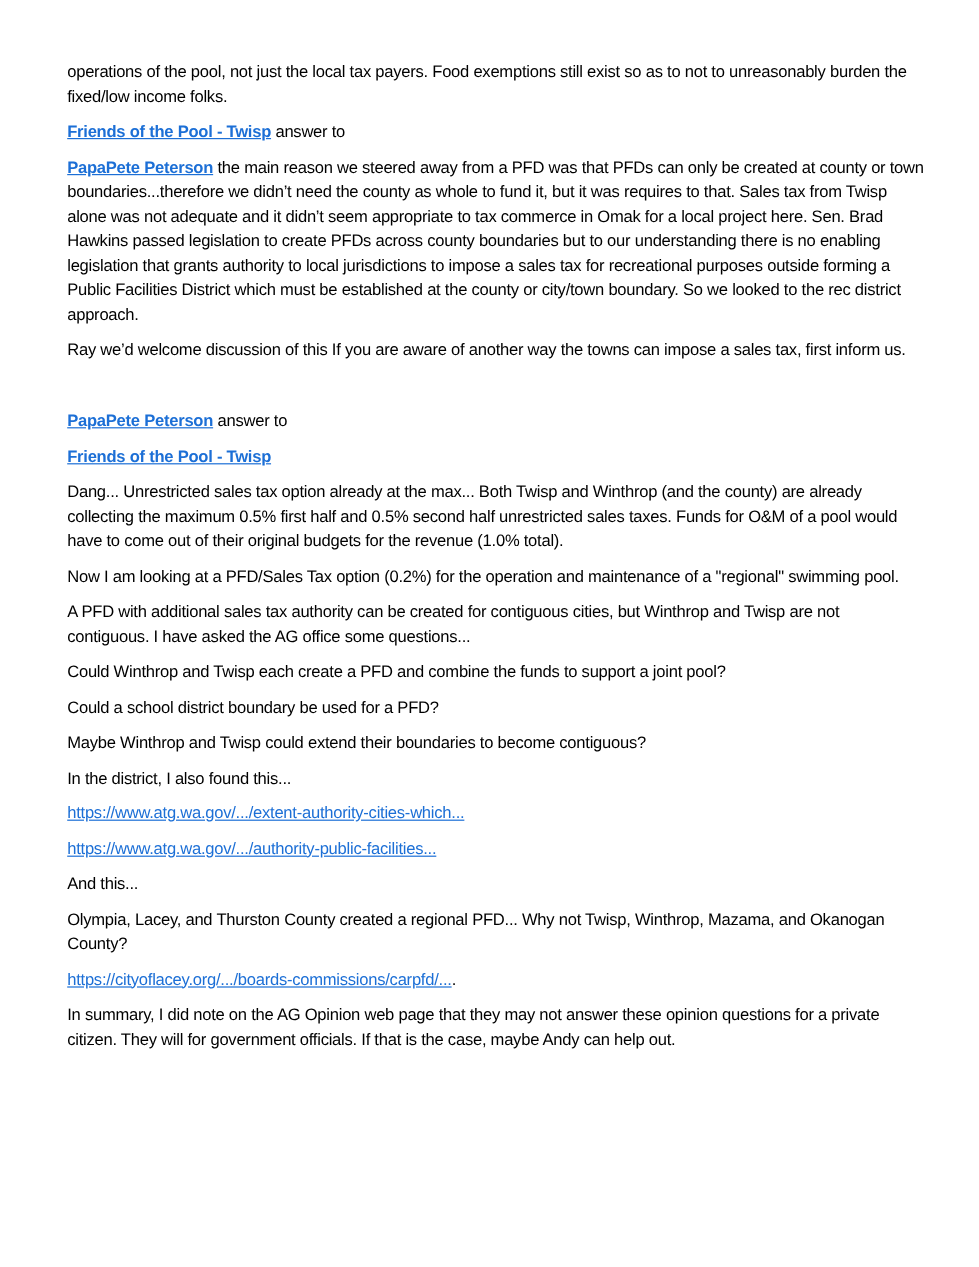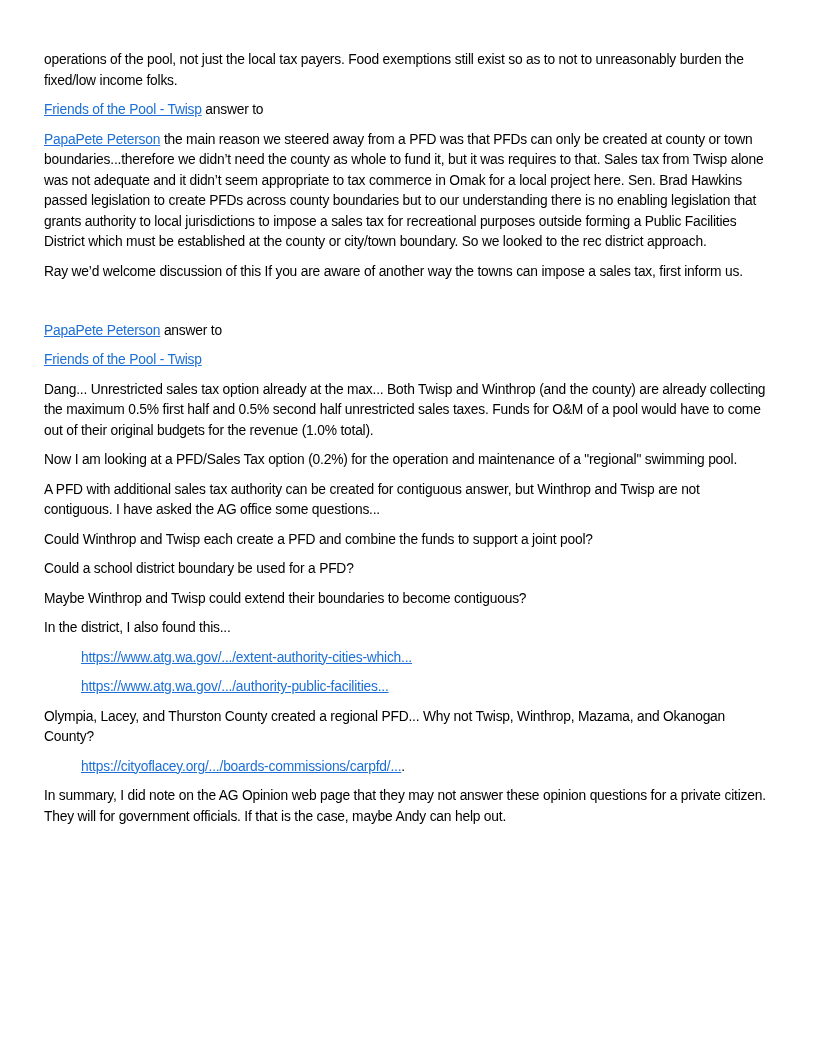--- a/index.html
+++ b/index.html
@@ -1,54 +1,54 @@
 <!DOCTYPE html>
 <html style="--link: #1c6fd6; --text: #000000; --bg: #ffffff;"><head>
 <meta charset="utf-8">
 <style>
   :root { --link:#1c6fd6; --text:#000000; --bg:#ffffff; }
   * { box-sizing: border-box; }
   html, body { margin:0; padding:0; background:var(--bg); }
   .page {
     width:816px; height:1056px; margin:0 auto; background:var(--bg);
-    padding:50px 46px 0 44px; overflow:hidden;
+    padding:50px 46px 0 56px; overflow:hidden;
     font-family:"Liberation Sans", sans-serif;
     font-size:13.8px; line-height:20.5px; letter-spacing:-0.2px;
     color:var(--text);
   }
   .para { margin:0 0 9px 0; }
   .spacer { height:20.5px; margin:0 0 9px 0; }
   a.profile-link {
-    color:var(--link); font-weight:normal; text-decoration:underline; cursor:pointer;
+    color:var(--link); font-weight:bold; text-decoration:underline; cursor:pointer;
   }
   a.url-link {
     color:var(--link); font-weight:normal; text-decoration:underline; cursor:pointer;
     word-break:break-all;
-    margin-left:37px;
   }
   span.text { color:var(--text); }
 </style>
 </head>
 <body>
 
 <main class="page">
   <article id="content">
       <div class="para"><span class="text">operations of the pool, not just the local tax payers. Food exemptions still exist so as to not to unreasonably burden the fixed/low income folks.</span></div>
       <div class="para"><a class="profile-link">Friends of the Pool - Twisp</a><span class="text"> answer to</span></div>
       <div class="para"><a class="profile-link">PapaPete Peterson</a><span class="text"> the main reason we steered away from a PFD was that PFDs can only be created at county or town boundaries...therefore we didn’t need the county as whole to fund it, but it was requires to that. Sales tax from Twisp alone was not adequate and it didn’t seem appropriate to tax commerce in Omak for a local project here. Sen. Brad Hawkins passed legislation to create PFDs across county boundaries but to our understanding there is no enabling legislation that grants authority to local jurisdictions to impose a sales tax for recreational purposes outside forming a Public Facilities District which must be established at the county or city/town boundary. So we looked to the rec district approach.</span></div>
       <div class="para"><span class="text">Ray we’d welcome discussion of this If you are aware of another way the towns can impose a sales tax, first inform us.</span></div>
       <div class="spacer"></div>
       <div class="para"><a class="profile-link">PapaPete Peterson</a><span class="text"> answer to</span></div>
       <div class="para"><a class="profile-link">Friends of the Pool - Twisp</a></div>
       <div class="para"><span class="text">Dang... Unrestricted sales tax option already at the max... Both Twisp and Winthrop (and the county) are already collecting the maximum 0.5% first half and 0.5% second half unrestricted sales taxes. Funds for O&amp;M of a pool would have to come out of their original budgets for the revenue (1.0% total).</span></div>
       <div class="para"><span class="text">Now I am looking at a PFD/Sales Tax option (0.2%) for the operation and maintenance of a "regional" swimming pool.</span></div>
-      <div class="para"><span class="text">A PFD with additional sales tax authority can be created for contiguous answer, but Winthrop and Twisp are not contiguous. I have asked the AG office some questions...</span></div>
+      <div class="para"><span class="text">A PFD with additional sales tax authority can be created for contiguous cities, but Winthrop and Twisp are not contiguous. I have asked the AG office some questions...</span></div>
       <div class="para"><span class="text">Could Winthrop and Twisp each create a PFD and combine the funds to support a joint pool?</span></div>
       <div class="para"><span class="text">Could a school district boundary be used for a PFD?</span></div>
       <div class="para"><span class="text">Maybe Winthrop and Twisp could extend their boundaries to become contiguous?</span></div>
       <div class="para"><span class="text">In the district, I also found this...</span></div>
       <div class="para"><a class="url-link">https://www.atg.wa.gov/.../extent-authority-cities-which...</a></div>
       <div class="para"><a class="url-link">https://www.atg.wa.gov/.../authority-public-facilities...</a></div>
+      <div class="para"><span class="text">And this...</span></div>
       <div class="para"><span class="text">Olympia, Lacey, and Thurston County created a regional PFD... Why not Twisp, Winthrop, Mazama, and Okanogan County?</span></div>
       <div class="para"><a class="url-link">https://cityoflacey.org/.../boards-commissions/carpfd/...</a><span class="text">.</span></div>
       <div class="para"><span class="text">In summary, I did note on the AG Opinion web page that they may not answer these opinion questions for a private citizen. They will for government officials. If that is the case, maybe Andy can help out.</span></div>
     </article>
 </main>
 
 </body></html>

